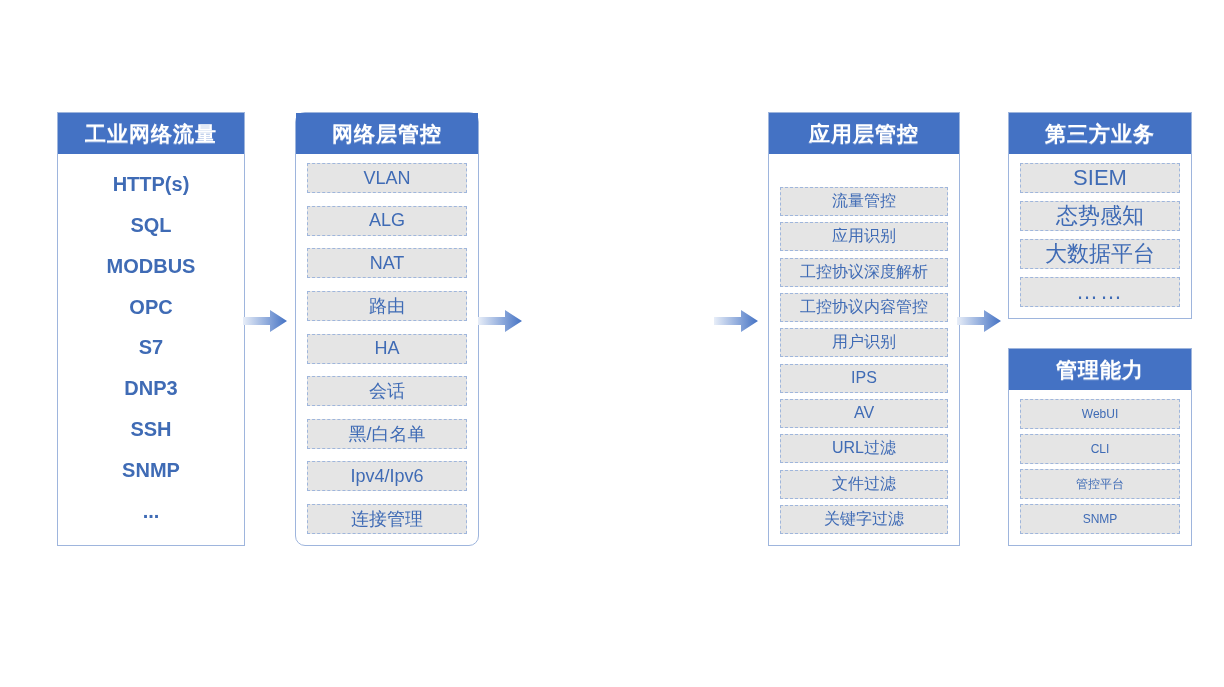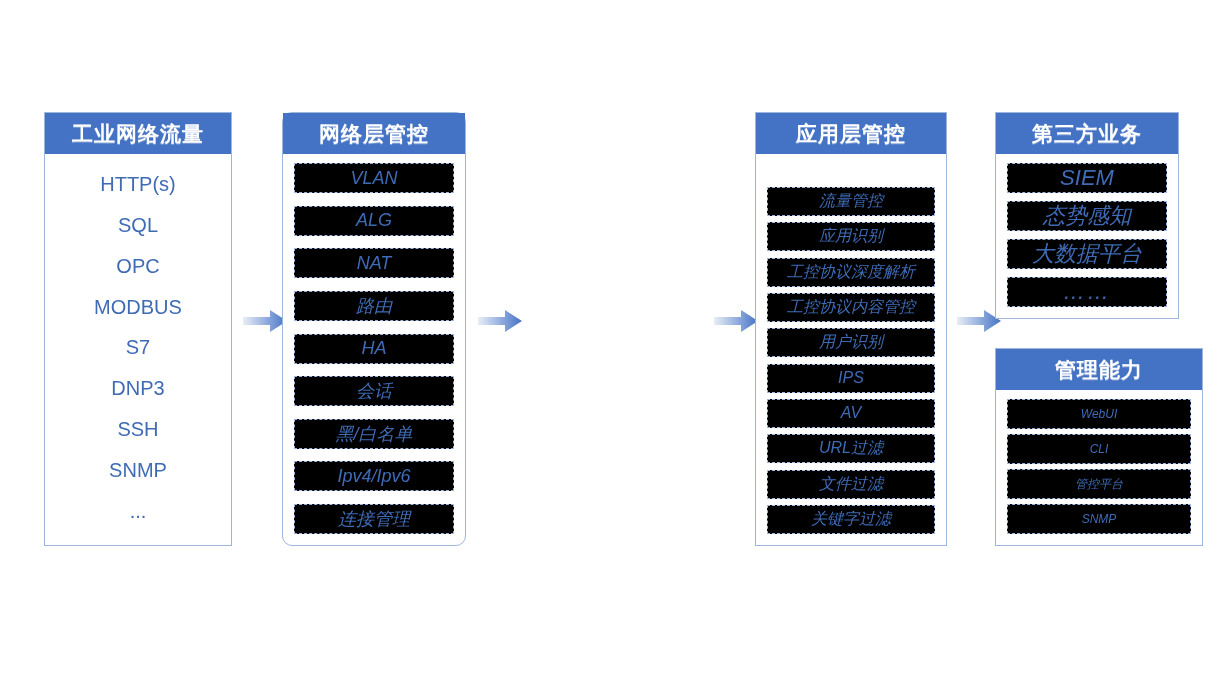--- a/index.html
+++ b/index.html
@@ -10,20 +10,21 @@
     overflow: hidden;
   }
   #stage { position: relative; width: 1224px; height: 687px; }
 
   .col {
     position: absolute;
     background: #ffffff;
     border: 1px solid #9eb5dd;
     display: flex;
     flex-direction: column;
+    margin-left: 13px;
   }
   .col-header {
     background: #4472c4;
     color: #ffffff;
     font-weight: bold;
     font-size: 21px;
     letter-spacing: 1px;
     text-align: center;
     line-height: 41px;
     height: 41px;
@@ -31,39 +32,38 @@
     text-shadow: 0 1px 0 rgba(255,255,255,0.35);
   }
   .col-body {
     flex: 1 1 auto;
     display: flex;
     flex-direction: column;
     padding: 8px 10px 10px 10px;
   }
 
   
-  .plain-body { justify-content: space-around; padding: 10px 10px 14px 10px; }
+  .plain-body { justify-content: space-around; padding: 10px 10px 14px 10px; font-weight: bold; }
   .plain-item {
     color: #3f6bb5;
     font-size: 20px;
     text-align: center;
     line-height: 1.1;
   }
 
   
   .boxed-item {
     border: 1px dashed #9fb6dc;
-    background: #000000;
+    background: #e5e5e5;
     color: #3f6bb5;
     text-align: left;
     font-size: 17px;
     display: flex;
     align-items: center;
     justify-content: center;
-    font-style: italic;
   }
 
   
   .c2 .col-body { justify-content: space-between; padding: 9px 11px 11px 11px; }
   .c2 .boxed-item { height: 30px; font-size: 18px; }
 
   .c3 .col-body { justify-content: space-between; padding: 10px 11px 12px 11px; }
   .c3 .boxed-item { height: 33px; font-size: 18px; }
 
   .c4 .col-body { justify-content: space-between; padding: 9px 11px 11px 11px; }
@@ -84,22 +84,22 @@
 </head>
 <body>
 
 <div id="stage">
 
   <div class="col c1" style="left:44px; top:112px; width:188px; height:434px;">
     <div class="col-header">工业网络流量</div>
     <div class="col-body plain-body">
       <div class="plain-item">HTTP(s)</div>
       <div class="plain-item">SQL</div>
+      <div class="plain-item">MODBUS</div>
       <div class="plain-item">OPC</div>
-      <div class="plain-item">MODBUS</div>
       <div class="plain-item">S7</div>
       <div class="plain-item">DNP3</div>
       <div class="plain-item">SSH</div>
       <div class="plain-item">SNMP</div>
       <div class="plain-item">...</div>
     </div>
   </div>
 
   <div class="arrow" style="left:243px; top:310px;">
     <svg viewBox="0 0 44 22">
@@ -184,21 +184,21 @@
   <div class="col c5a" style="left:995px; top:112px; width:184px; height:207px;">
     <div class="col-header">第三方业务</div>
     <div class="col-body">
       <div class="boxed-item">SIEM</div>
       <div class="boxed-item">态势感知</div>
       <div class="boxed-item">大数据平台</div>
       <div class="boxed-item ellipsis-item">……</div>
     </div>
   </div>
 
-  <div class="col c5b" style="left:995px; top:348px; width:208px; height:198px;">
+  <div class="col c5b" style="left:995px; top:348px; width:184px; height:198px;">
     <div class="col-header">管理能力</div>
     <div class="col-body">
       <div class="boxed-item">WebUI</div>
       <div class="boxed-item">CLI</div>
       <div class="boxed-item">管控平台</div>
       <div class="boxed-item">SNMP</div>
     </div>
   </div>
 
 </div>

